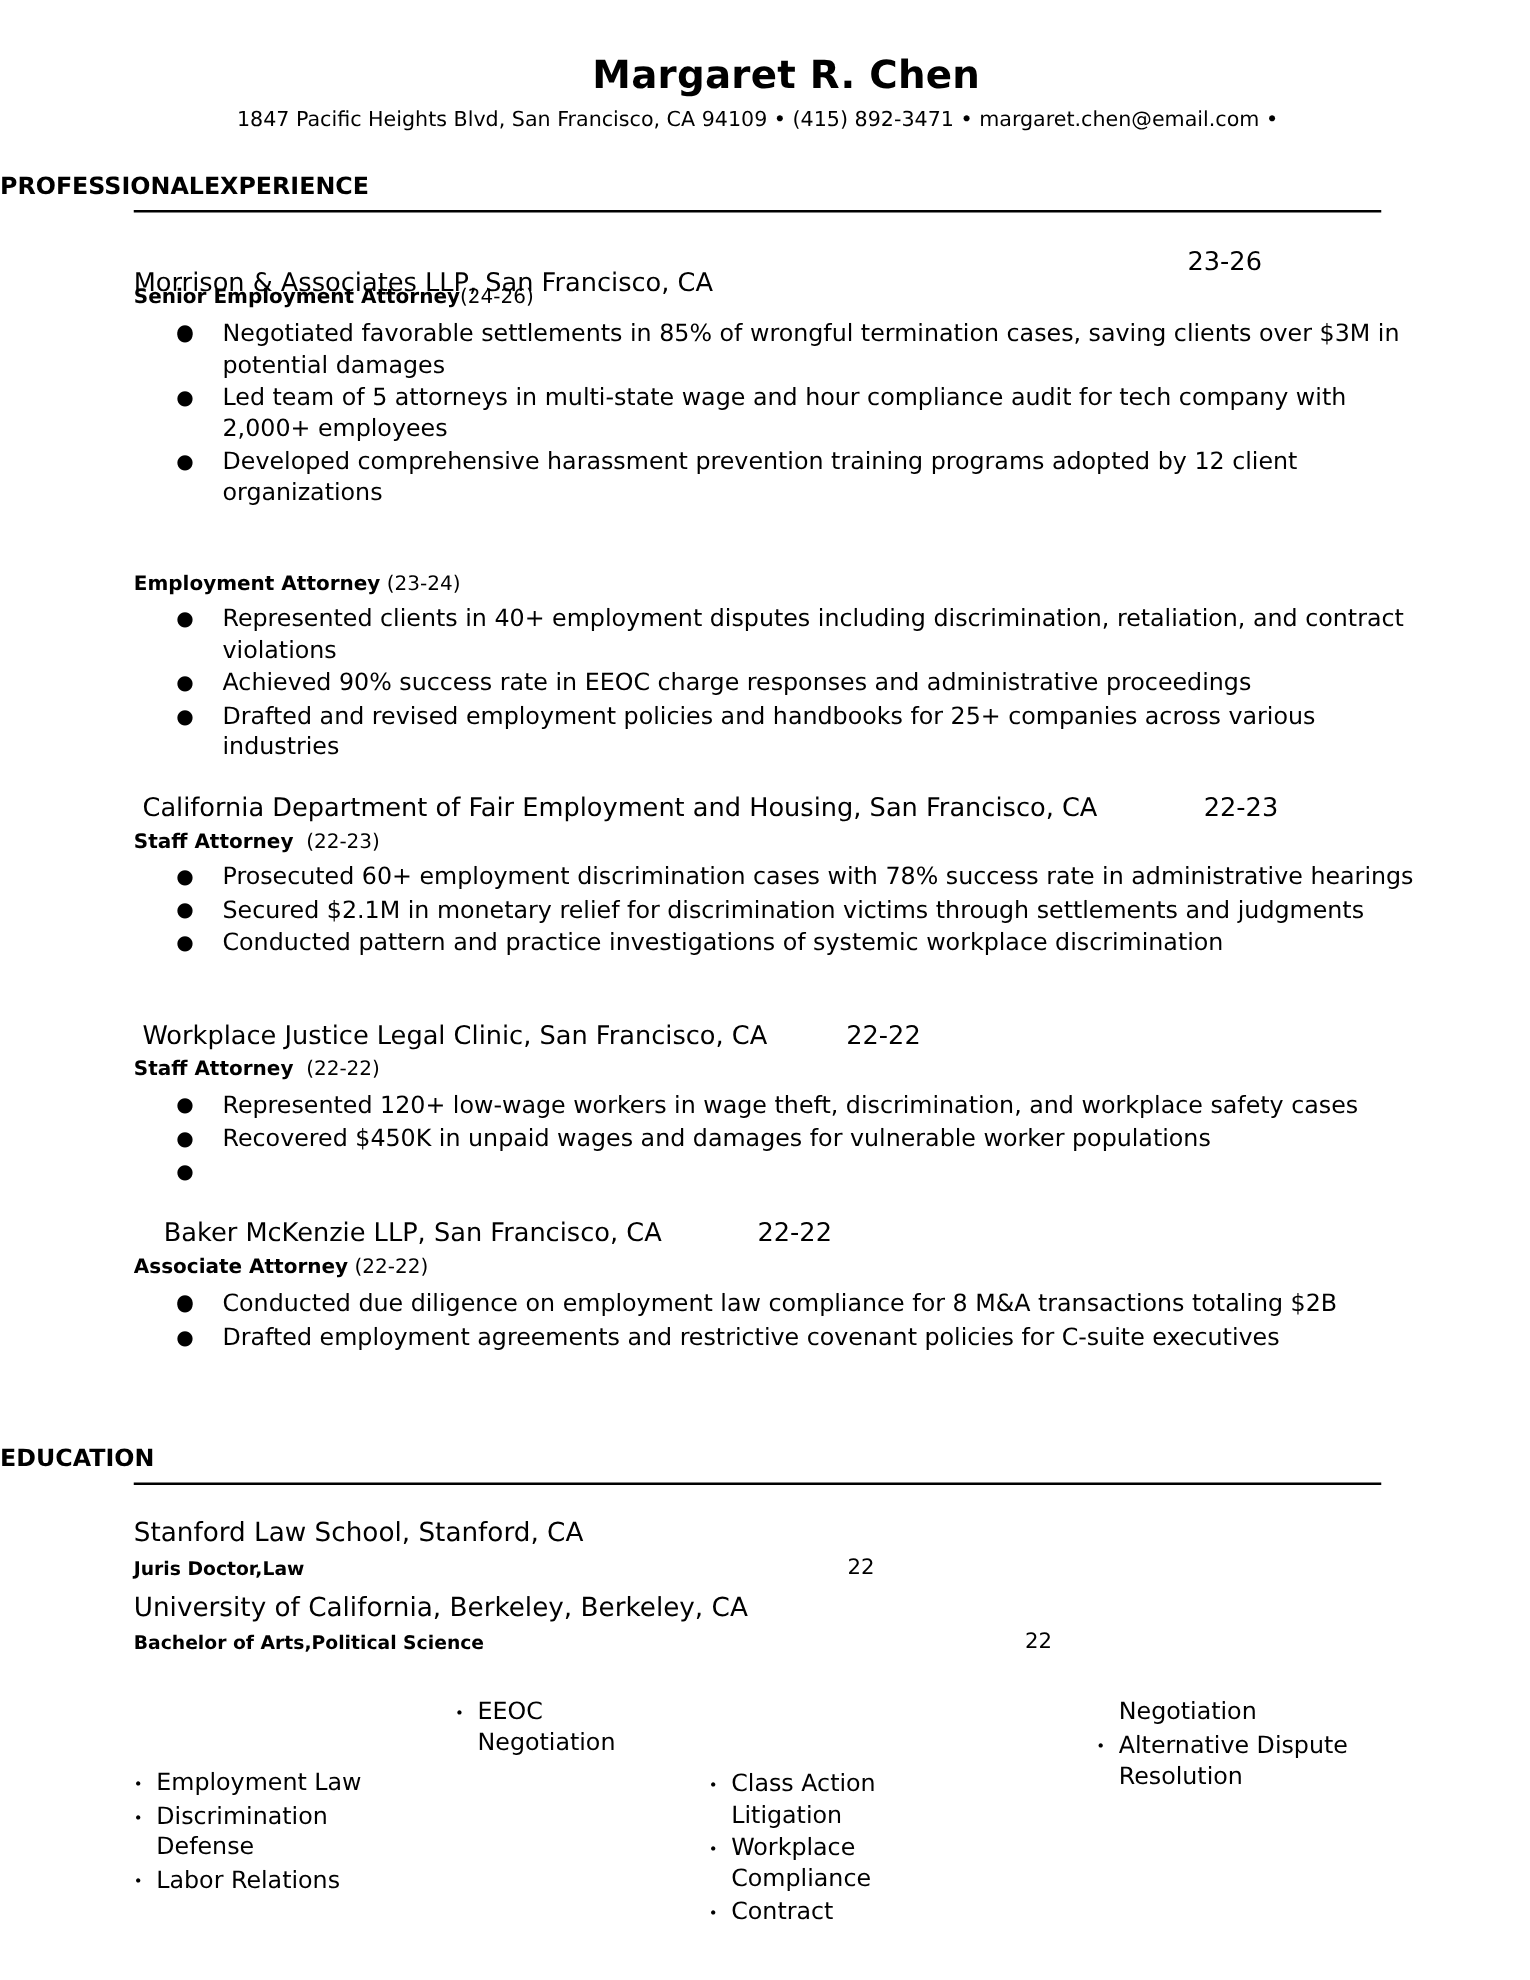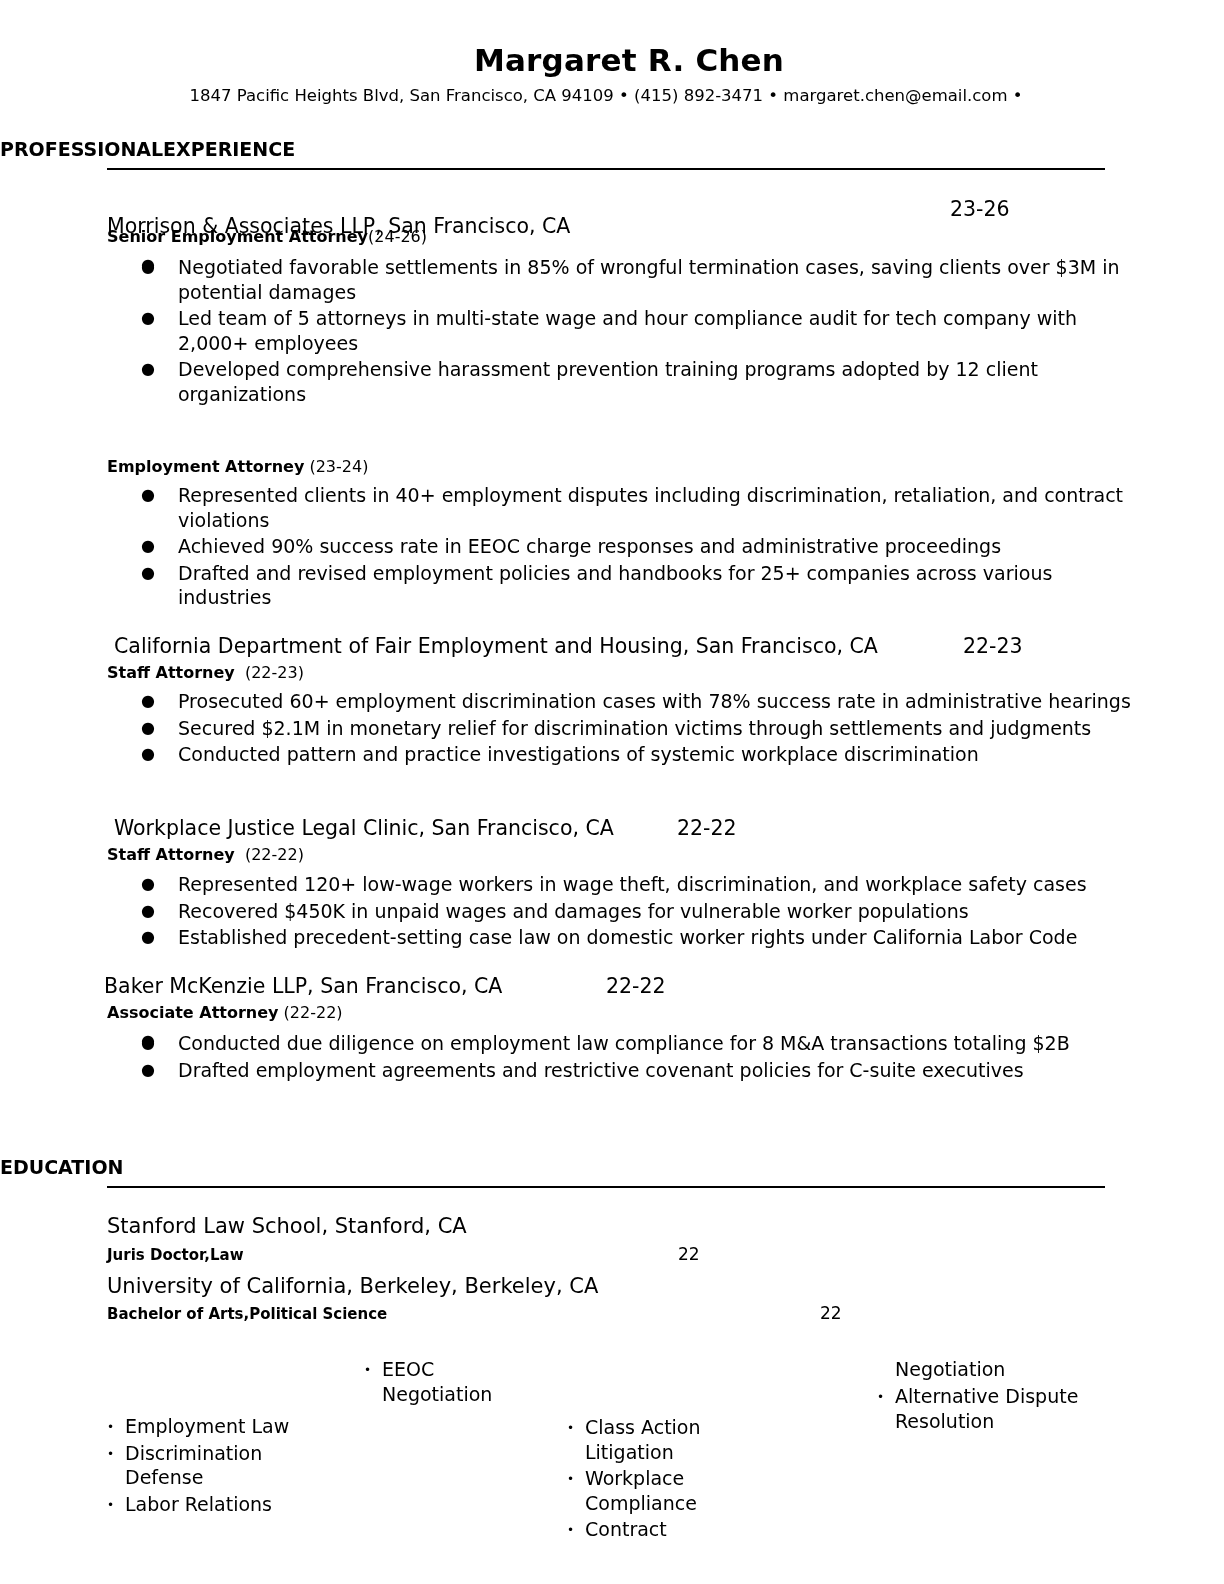--- a/index.html
+++ b/index.html
@@ -132,24 +132,24 @@
 </ul>
 
 <div class="abs company" style="left:114px; top:816px;">Workplace Justice Legal Clinic, San Francisco, CA</div>
 <div class="abs dates" style="left:677px; top:816px;">22-22</div>
 <div class="abs role-line" style="left:107px; top:845px;">
   <span class="role-title">Staff Attorney</span><span style="white-space:pre">  (22-22)</span>
 </div>
 <ul class="abs bullet-list" style="top:872px;">
   <li><span class="dot">●</span><span>Represented 120+ low-wage workers in wage theft, discrimination, and workplace safety cases</span></li>
   <li><span class="dot">●</span><span>Recovered $450K in unpaid wages and damages for vulnerable worker populations</span></li>
-  <li><span class="dot">●</span><span>Established precedent-setting case law on domestic worker rights under California Labor Code</span></li>
+  <li><span class="dot">●</span></li>
 </ul>
 
-<div class="abs company" style="left:104px; top:974px;">Baker McKenzie LLP, San Francisco, CA</div>
+<div class="abs company" style="left:131px; top:974px;">Baker McKenzie LLP, San Francisco, CA</div>
 <div class="abs dates" style="left:606px; top:974px;">22-22</div>
 <div class="abs role-line" style="left:107px; top:1003px;">
   <span class="role-title">Associate Attorney</span><span style="white-space:pre"> (22-22)</span>
 </div>
 <ul class="abs bullet-list" style="top:1029px;">
   <li><span class="dot">●</span></li>
   <li><span class="dot">●</span><span>Conducted due diligence on employment law compliance for 8 M&amp;A transactions totaling $2B</span></li>
   <li><span class="dot">●</span><span>Drafted employment agreements and restrictive covenant policies for C-suite executives</span></li>
 </ul>
 

